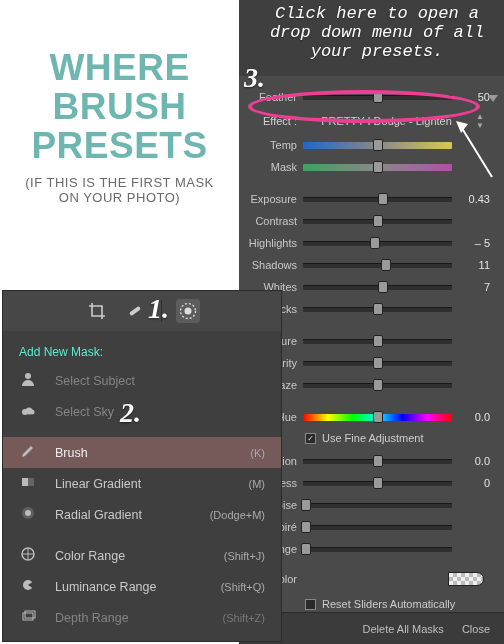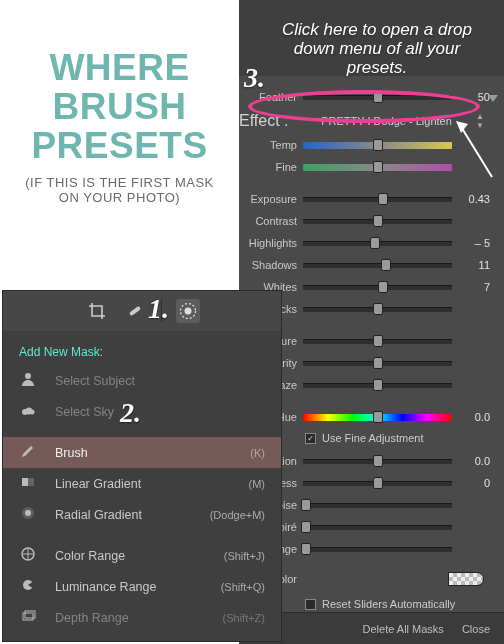--- a/index.html
+++ b/index.html
@@ -93,23 +93,23 @@
     display: flex;
     align-items: center;
     height: 26px;
     padding: 0 20px 0 0;
     gap: 10px;
     position: relative;
     z-index: 5;
   }
   .effect-label {
     width: 58px;
-    text-align: left;
+    text-align: right;
     color: #d4d4d4;
-    font-size: 16px;
+    font-size: 11px;
     flex-shrink: 0;
   }
   .effect-val {
     flex: 1;
     text-align: center;
     color: #d4d4d4;
     font-size: 11px;
   }
 
   
@@ -217,28 +217,29 @@
   .mask-item.selected { background: #765a5a; color:#eee; }
   .mask-item.disabled { color: #848484; }
   .mask-item .icon { width:18px; text-align:center; color:#bbb; font-size:14px;}
   .mask-item .shortcut { margin-left:auto; font-size:11px; color:#aaa; }
   .mask-item.disabled .shortcut { color:#777; }
 
   
   .topright-note {
     position:absolute;
     left: 262px; right: 12px;
-    top: 20px;
+    top: 4px;
     text-align:center;
     color:#fff;
     font-size:17px;
     line-height:19px;
     font-style: italic;
     z-index: 20;
     text-shadow: 0 1px 2px rgba(0,0,0,.4);
+    font-family: Liberation Mono, monospace;
   }
   .dark-overlay-top {
     position:absolute;
     left:239px; top:0; right:0; height:76px;
     background: rgba(52,52,52,.45);
     z-index: 15;
   }
 
   
   .step {
@@ -300,21 +301,21 @@
 
   <div class="slider-row">
     <span class="slider-label">Temp</span>
     <span class="slider-track-wrap">
         <span class="slider-grad temp-grad"></span>
         <span class="slider-thumb" style="left:50%"></span>
       </span>
     <span class="slider-value"></span>
   </div>
   <div class="slider-row">
-    <span class="slider-label">Fine</span>
+    <span class="slider-label">Mask</span>
     <span class="slider-track-wrap">
         <span class="slider-grad tint-grad"></span>
         <span class="slider-thumb" style="left:50%"></span>
       </span>
     <span class="slider-value"></span>
   </div>
 
   <div class="section-gap"></div>
   <div id="sliders-a">
       <div class="slider-row">

